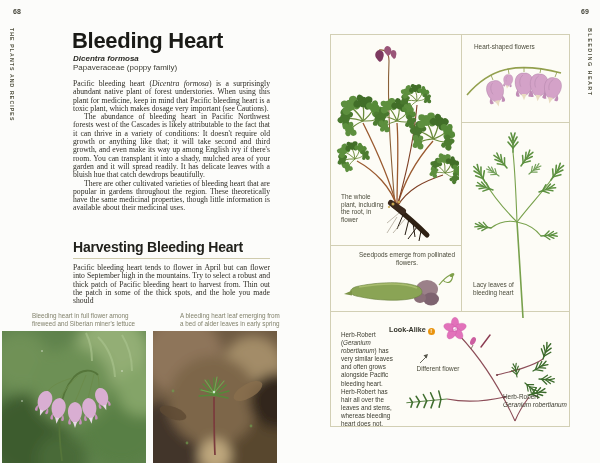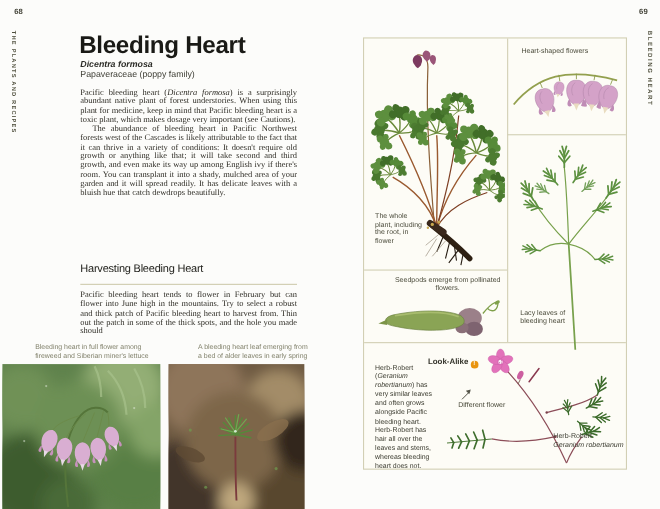--- a/index.html
+++ b/index.html
@@ -7,21 +7,21 @@
   .abs{position:absolute;}
   
   .pagenum{font-size:7px;font-weight:bold;color:#45453a;}
   .vtab{writing-mode:vertical-rl;font-size:5.2px;font-weight:bold;letter-spacing:1.1px;color:#50503e;}
   .title{font-size:22px;font-weight:bold;color:#1717133;color:#1a1a16;letter-spacing:-0.3px;line-height:1;}
   .latin{font-size:8px;font-weight:bold;font-style:italic;color:#2b2b26;}
   .family{font-size:8px;color:#3d3d34;}
   .body-serif{font-family:Liberation Serif, serif;font-size:7.7px;line-height:8.3px;color:#2d2b24;text-align:justify;}
   .body-serif p{margin:0;}
   .body-serif p.ind{text-indent:11px;}
-  .h2{font-size:10px;font-weight:normal;color:#21211c;letter-spacing:-0.2px;}
+  .h2{font-size:14px;font-weight:bold;color:#21211c;letter-spacing:-0.2px;}
   .rule{height:1px;background:#cfcbad;}
   .caption{font-size:6.3px;line-height:7.6px;color:#82826c;}
   .figlabel{font-size:6.4px;line-height:7.7px;color:#4b4b3b;}
   .figlabel.center{text-align:center;}
   .la-head{font-size:7.2px;font-weight:bold;color:#33332a;margin-left:48px;}
   .warn{display:inline-block;width:7px;height:7px;border-radius:50%;background:#e9940f;color:#fff;font-size:5.5px;font-weight:bold;text-align:center;line-height:7px;vertical-align:-1px;margin-left:2px;}
   .la-body{font-size:6.3px;line-height:8.1px;color:#3c3c30;}
   .species{font-size:6.4px;line-height:8px;color:#3c3c30;}
   .panel{background:#fdfcf6;border:1px solid #d2cfb4;}
   .divider{background:#d2cfb4;}
@@ -36,25 +36,26 @@
   <div class="abs pagenum" style="left:13px;top:8px;">68</div>
   <div class="abs vtab" style="left:9px;top:28px;height:130px;">THE PLANTS AND RECIPES</div>
 
   <div class="abs title" style="left:72px;top:30px;">Bleeding Heart</div>
   <div class="abs latin" style="left:73px;top:54px;">Dicentra formosa</div>
   <div class="abs family" style="left:73px;top:63px;">Papaveraceae (poppy family)</div>
 
   <div class="abs body-serif" style="left:73px;top:80px;width:197px;height:160px;overflow:hidden;">
     <p><span>Pacific bleeding heart (</span><i>Dicentra formosa</i><span>) is a surprisingly abundant native plant of forest understories. When using this plant for medicine, keep in mind that Pacific bleeding heart is a toxic plant, which makes dosage very important (see Cautions).</span></p>
     <p class="ind">The abundance of bleeding heart in Pacific Northwest forests west of the Cascades is likely attributable to the fact that it can thrive in a variety of conditions: It doesn't require old growth or anything like that; it will take second and third growth, and even make its way up among English ivy if there's room. You can transplant it into a shady, mulched area of your garden and it will spread readily. It has delicate leaves with a bluish hue that catch dewdrops beautifully.</p>
+    <p class="ind">There are other cultivated varieties of bleeding heart that are popular in gardens throughout the region. These theoretically have the same medicinal properties, though little information is available about their medicinal uses.</p>
   </div>
 
   <div class="abs h2" style="left:73px;top:239px;">Harvesting Bleeding Heart</div>
   <div class="abs rule" style="left:73px;top:258px;width:197px;"></div>
-  <div class="abs body-serif" style="left:73px;top:264px;width:197px;">Pacific bleeding heart tends to flower in February but can flower into June high in the mountains. Try to select a robust and thick patch of Pacific bleeding heart to harvest from. Thin out the patch in some of the thick spots, and the hole you made should</div>
+  <div class="abs body-serif" style="left:73px;top:264px;width:197px;">Pacific bleeding heart tends to flower in April but can flower into September high in the mountains. Try to select a robust and thick patch of Pacific bleeding heart to harvest from. Thin out the patch in some of the thick spots, and the hole you made should</div>
 
   <div class="abs caption" style="left:32px;top:312px;width:120px;">Bleeding heart in full flower among fireweed and Siberian miner's lettuce</div>
   <div class="abs caption" style="left:180px;top:312px;width:100px;">A bleeding heart leaf emerging from a bed of alder leaves in early spring</div>
 
   <div class="abs photo" style="left:2px;top:331px;width:144px;height:132px;">
     <svg width="144" height="132" viewBox="0 0 144 132">
       <defs>
           <filter id="ph1b" x="-40%" y="-40%" width="180%" height="180%">
             <feGaussianBlur stdDeviation="7"></feGaussianBlur>
           </filter>

